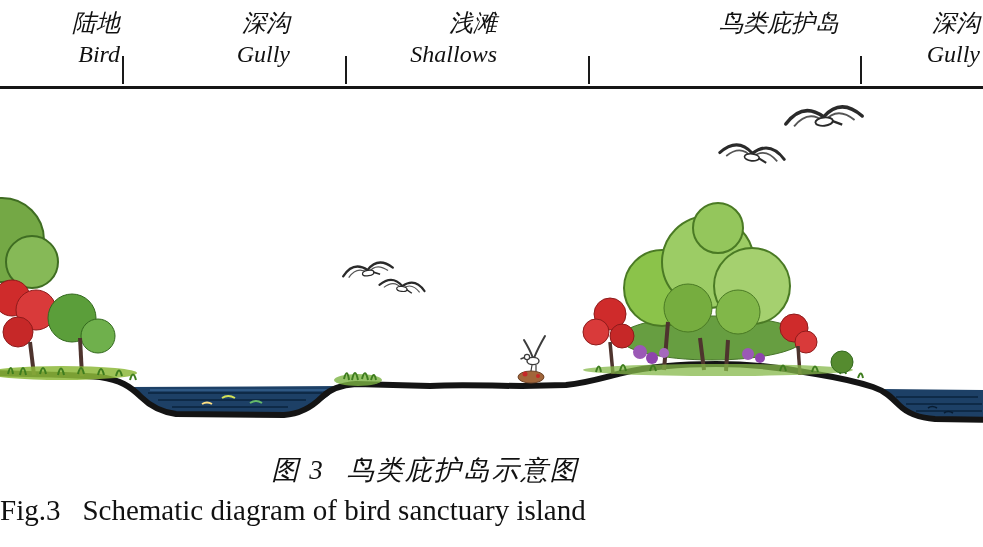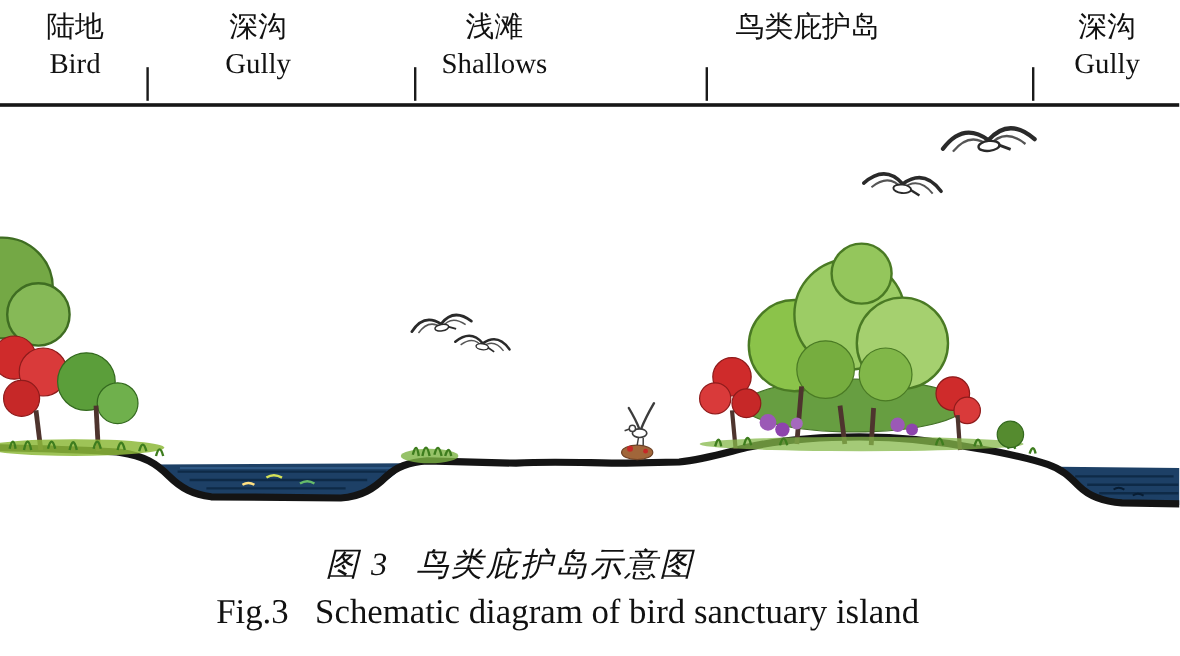--- a/index.html
+++ b/index.html
@@ -10,21 +10,22 @@
     height: 547px;
     background: #ffffff;
     overflow: hidden;
     font-family: "Liberation Serif", serif;
     color: #111111;
   }
   
   .zone {
     position: absolute;
     top: 8px;
-    text-align: center;
+    text-align: right;
+    font-style: italic;
   }
   .zone .zh {
     display: block;
     font-size: 24px;
     line-height: 31px;
     font-family: "Liberation Serif", serif;
   }
   .zone .en {
     display: block;
     font-size: 24px;
@@ -64,21 +65,20 @@
     text-align: center;
     font-size: 27px;
     font-style: italic;
     letter-spacing: 2px;
   }
   .caption-en {
     position: absolute;
     top: 494px;
     left: 0;
     width: 946px;
-    text-align: center;
     font-size: 29px;
   }
   .cap-label { display: inline-block; margin-right: 22px; }
 </style>
 </head>
 <body>
 
 <div class="page">
 
   <div class="zone" style="left:5px; width:115px;">
@@ -86,21 +86,21 @@
     <span class="en">Bird</span>
   </div>
   <div class="zone" style="left:140px; width:150px;">
     <span class="zh">深沟</span>
     <span class="en">Gully</span>
   </div>
   <div class="zone" style="left:327px; width:170px;">
     <span class="zh">浅滩</span>
     <span class="en">Shallows</span>
   </div>
-  <div class="zone" style="left:548px; width:250px;">
+  <div class="zone" style="left:589px; width:250px;">
     <span class="zh">鸟类庇护岛</span>
   </div>
   <div class="zone" style="left:865px; width:115px;">
     <span class="zh">深沟</span>
     <span class="en">Gully</span>
   </div>
 
   <div class="tick" style="left:122px;"></div>
   <div class="tick" style="left:345px;"></div>
   <div class="tick" style="left:588px;"></div>

